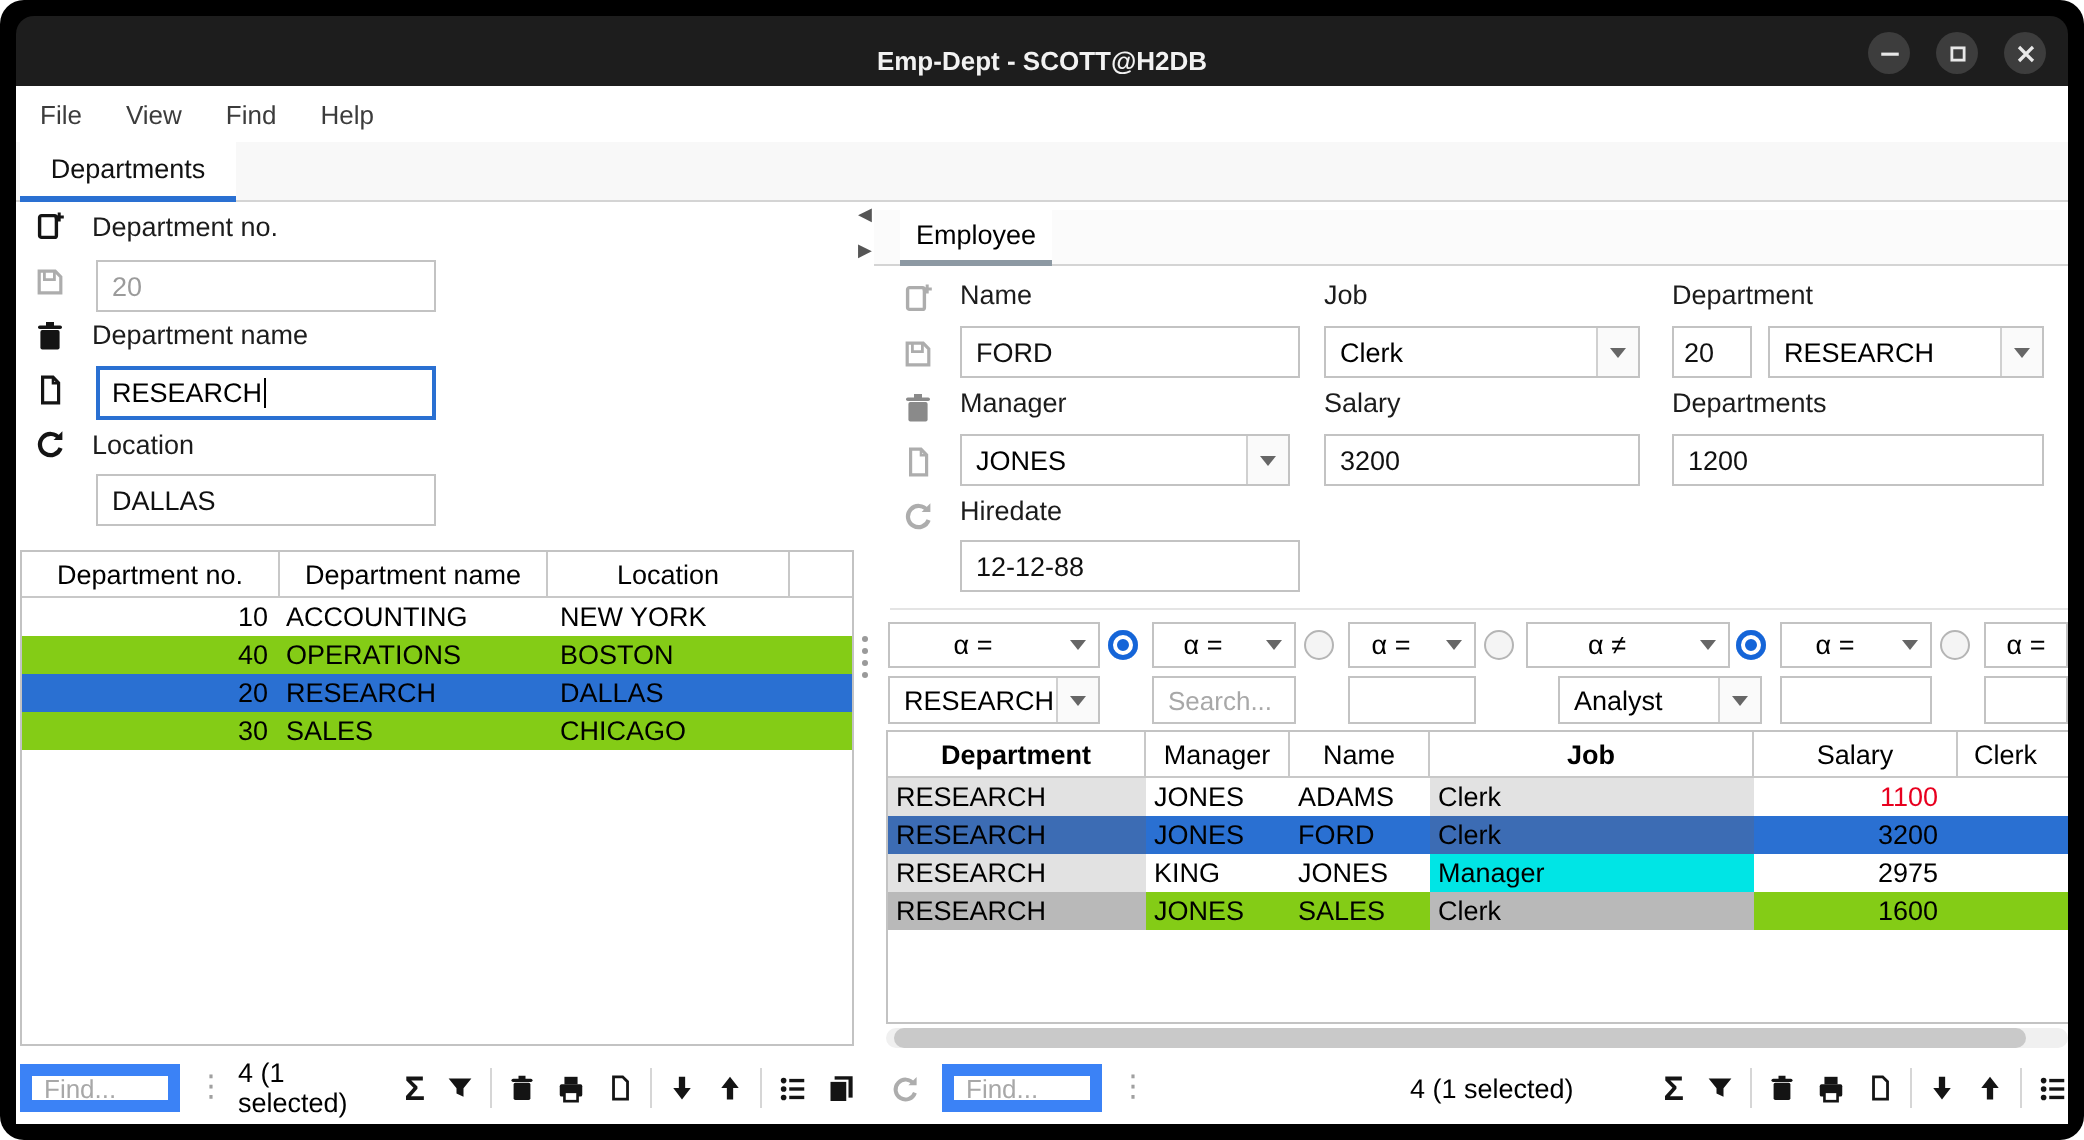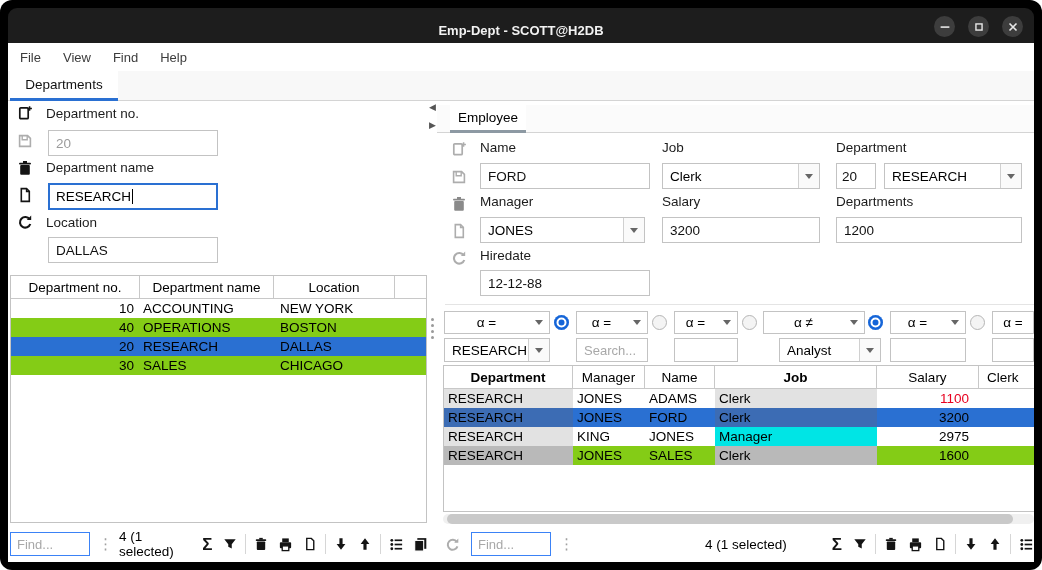--- a/index.html
+++ b/index.html
@@ -39,21 +39,21 @@
   .td{height:100%;display:flex;align-items:center;overflow:hidden;white-space:nowrap;}
   .rgray{background:#84cc16;}
   .rsel{background:#2a70d2;}
   .cellg{background:#e2e2e2;}
   .cellg2{background:#b9b9b9;}
   .cellsel{background:#3c6cb4;}
   .cyan{background:#00e5e5;}
   .red{color:#e8001f;}
   
   .statusbar{display:flex;align-items:center;font-size:13.5px;color:#000;}
-  .findinp{width:80px;height:24px;border:1px solid #3b82f6;font-size:13px;padding:0 6px;color:#333;outline:none;}
+  .findinp{width:80px;height:24px;border:6px solid #3b82f6;font-size:13px;padding:0 6px;color:#333;outline:none;}
   .findinp::placeholder{color:#a8a8a8;}
   input.inp::placeholder{color:#a8a8a8;}
   .dots{color:#a0a0a0;font-size:15px;line-height:10px;}
   .vsep{width:1px;height:20px;background:#d6d6d6;}
   .icon{display:inline-flex;align-items:center;justify-content:center;color:#141414;}
   .icon.gray{color:#adadad;}
   .icon.dgray{color:#8a8a8a;}
   .sigma{font-size:17px;font-weight:bold;line-height:15px;}
   .splitarrow{font-size:9px;color:#555;line-height:9px;}
   .handle{display:flex;flex-direction:column;gap:3px;align-items:center;}

